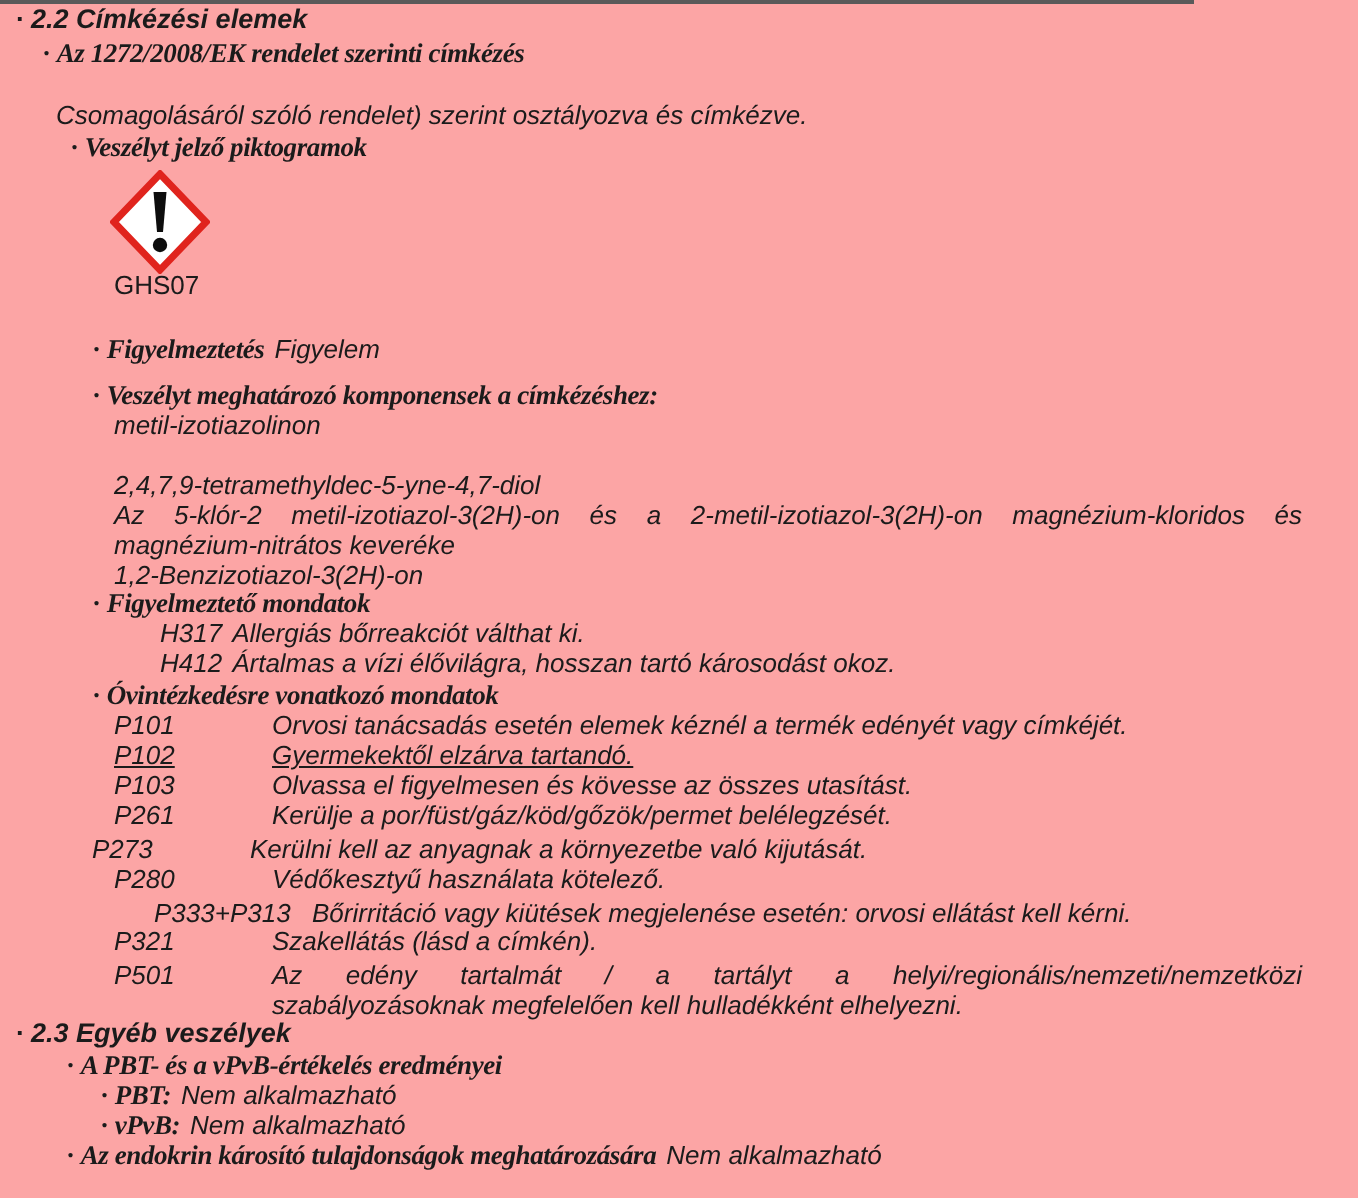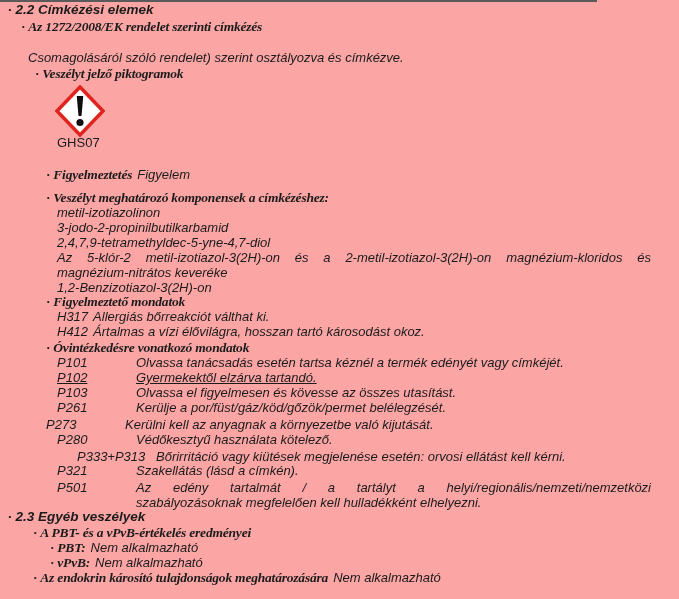--- a/index.html
+++ b/index.html
@@ -24,21 +24,21 @@
   .h-serif .blt{font-family:"Liberation Serif", serif;}
   .upright{font-style:normal;}
   .just{white-space:normal;text-align:justify;text-align-last:justify;}
   .toprule{position:absolute;left:0;top:0;width:597px;height:2px;background:#5a5a5a;}
   .prow{display:flex;}
   .pcode{width:79px;flex:none;}
   .ptext{flex:none;}
   .p2line{width:515px;flex:none;white-space:normal;}
   .p2line .l1{line-height:15px;text-align:justify;text-align-last:justify;}
   .p2line .l2{line-height:15px;}
-  .hcode{margin-right:5px;}
+  .hcode{margin-right:5px;margin-left:23px;}
   .sw-label{margin-right:5px;}
   .picto{position:absolute;left:55px;top:85px;width:50px;height:52px;}
 </style>
 </head>
 <body>
 
 <div class="page">
 
   <div class="toprule"></div>
 
@@ -56,35 +56,34 @@
       <path d="M43.5 22 L56.5 22 L53 62 L47 62 Z" fill="#0d0d0d"></path>
       <circle cx="50" cy="75" r="7.2" fill="#0d0d0d"></circle>
     </svg>
   </div>
   <div class="row upright" style="left:57px;top:135px;">GHS07</div>
 
   <div class="row" style="left:46px;top:167px;"><span class="h-serif"><span class="blt">·</span><span class="sw-label">Figyelmeztetés</span></span><span>Figyelem</span></div>
 
   <div class="row h-serif" style="left:46px;top:190px;"><span class="blt">·</span><span>Veszélyt meghatározó komponensek a címkézéshez:</span></div>
   <div class="row" style="left:57px;top:205px;">metil-izotiazolinon</div>
-  <div class="row" style="left:57px;top:220px;">3-jodo-2-propinilbutilkarbamid</div>
   <div class="row" style="left:57px;top:235px;">2,4,7,9-tetramethyldec-5-yne-4,7-diol</div>
   <div class="row just" style="left:57px;top:250px;width:594px;">Az 5-klór-2 metil-izotiazol-3(2H)-on és a 2-metil-izotiazol-3(2H)-on magnézium-kloridos és</div>
   <div class="row" style="left:57px;top:265px;">magnézium-nitrátos keveréke</div>
   <div class="row" style="left:57px;top:280px;">1,2-Benzizotiazol-3(2H)-on</div>
 
   <div class="row h-serif" style="left:46px;top:294px;"><span class="blt">·</span><span>Figyelmeztető mondatok</span></div>
   <div class="row" style="left:57px;top:309px;"><span class="hcode">H317</span><span>Allergiás bőrreakciót válthat ki.</span></div>
   <div class="row" style="left:57px;top:324px;"><span class="hcode">H412</span><span>Ártalmas a vízi élővilágra, hosszan tartó károsodást okoz.</span></div>
 
   <div class="row h-serif" style="left:46px;top:340px;"><span class="blt">·</span><span>Óvintézkedésre vonatkozó mondatok</span></div>
 
   <div class="row prow" style="left:57px;top:355px;">
       <span class="pcode">P101</span>
-      <span class="ptext">Olvassa tanácsadás esetén tartsa kéznél a termék edényét vagy címkéjét.</span>
+      <span class="ptext">Orvosi tanácsadás esetén elemek kéznél a termék edényét vagy címkéjét.</span>
     </div>
   <div class="row prow" style="left:57px;top:370px;text-decoration:underline;">
       <span class="pcode">P102</span>
       <span class="ptext">Gyermekektől elzárva tartandó.</span>
     </div>
   <div class="row prow" style="left:57px;top:385px;">
       <span class="pcode">P103</span>
       <span class="ptext">Olvassa el figyelmesen és kövesse az összes utasítást.</span>
     </div>
   <div class="row prow" style="left:57px;top:400px;">

